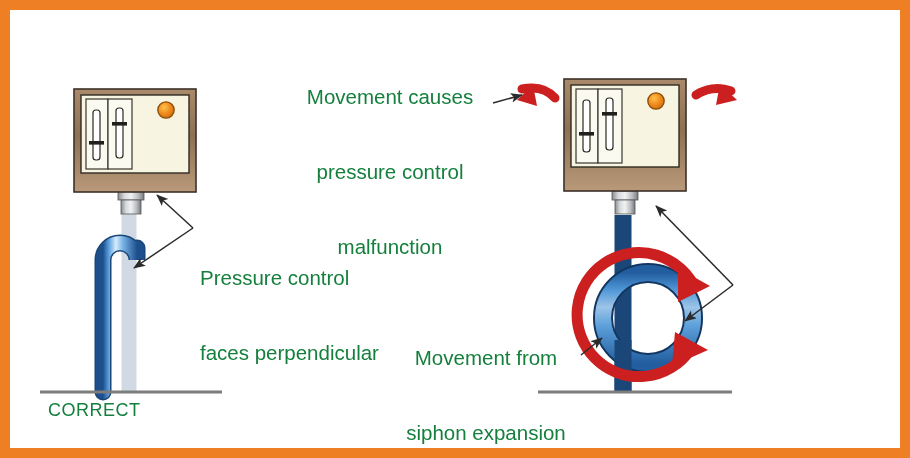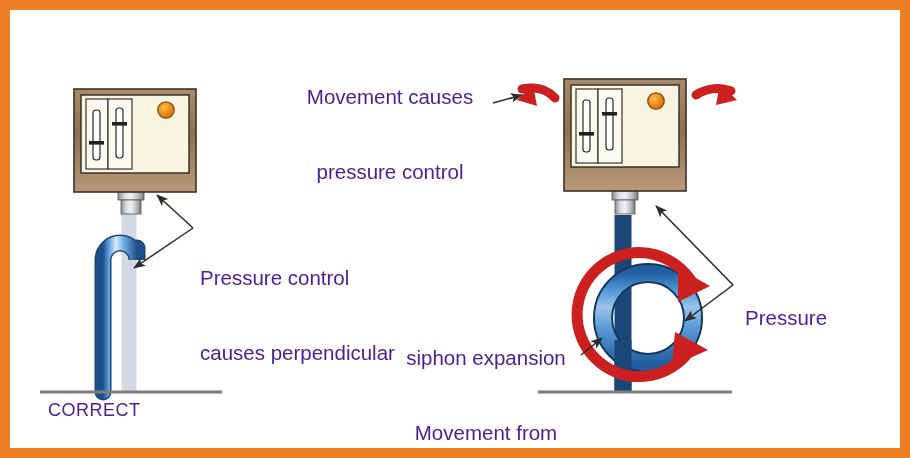--- a/index.html
+++ b/index.html
@@ -2,21 +2,21 @@
 <html><head>
 <meta charset="utf-8">
 <style>
   html,body{margin:0;padding:0;background:#ffffff;}
   body{width:910px;height:458px;overflow:hidden;
        font-family:"Liberation Sans","DejaVu Sans",sans-serif;}
   #frame{position:relative;width:910px;height:458px;box-sizing:border-box;
          background:#ef7f25;}
   #canvas{position:absolute;left:10px;top:10px;width:890px;height:438px;
           background:#ffffff;overflow:hidden;}
-  .txt{position:absolute;color:#4c1d95;white-space:pre;line-height:1.22;}
+  .txt{position:absolute;color:#15803d;white-space:pre;line-height:1.22;}
   .t-note{font-size:20.5px;}
   .t-caption{font-size:18px;font-weight:normal;letter-spacing:0.5px;}
   svg{position:absolute;left:0;top:0;width:890px;height:438px;overflow:visible;}
 </style>
 </head>
 <body>
 
 <div id="frame">
 <div id="canvas">
 
@@ -151,35 +151,35 @@
 
       <line x1="571" y1="345" x2="592" y2="328" stroke="#2b2b2b" stroke-width="1.5" marker-end="url(#ah)"></line>
 
       <line x1="483" y1="93" x2="512" y2="85" stroke="#2b2b2b" stroke-width="1.5" marker-end="url(#ah)"></line>
     </g>
   </svg>
 
   <div class="txt t-note" style="left:277px;top:24px;text-align:center;width:206px;">
     <div>Movement causes</div>
     <div>pressure control</div>
+    <div>malfunction</div>
   </div>
 
   <div class="txt t-note" style="left:190px;top:205px;text-align:left;">
     <div>Pressure control</div>
-    <div>causes perpendicular</div>
+    <div>faces perpendicular</div>
   </div>
 
   <div class="txt t-note" style="left:386px;top:285px;text-align:center;width:180px;">
+    <div>Movement from</div>
     <div>siphon expansion</div>
-    <div>Movement from</div>
     
   </div>
 
   <div class="txt t-note" style="left:735px;top:245px;text-align:left;">
-    <div>Pressure</div>
     
     
   </div>
 
   <div class="txt t-caption" style="left:38px;top:390px;">CORRECT</div>
 
 
 </div>
 </div>
 

